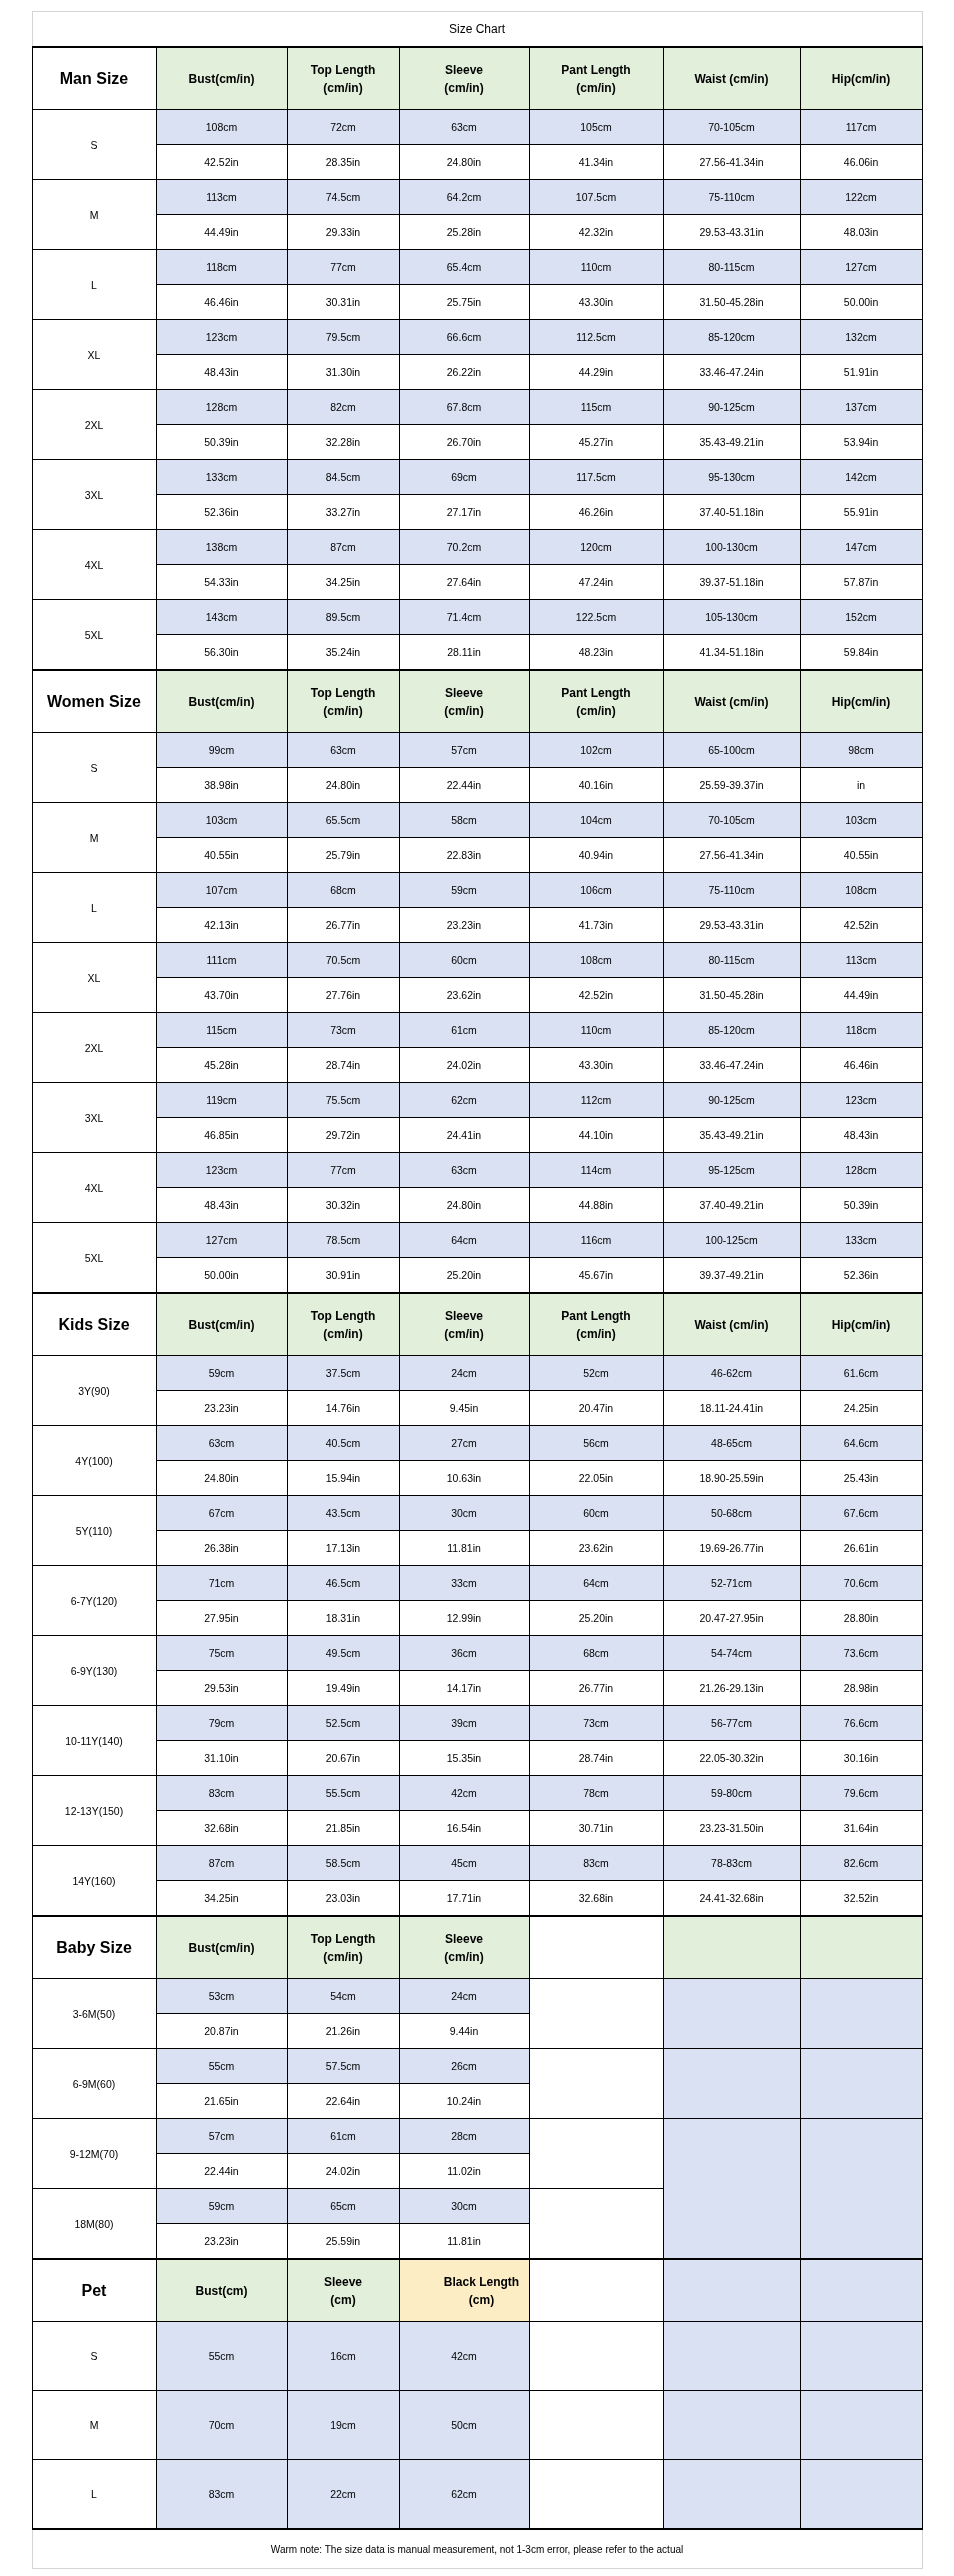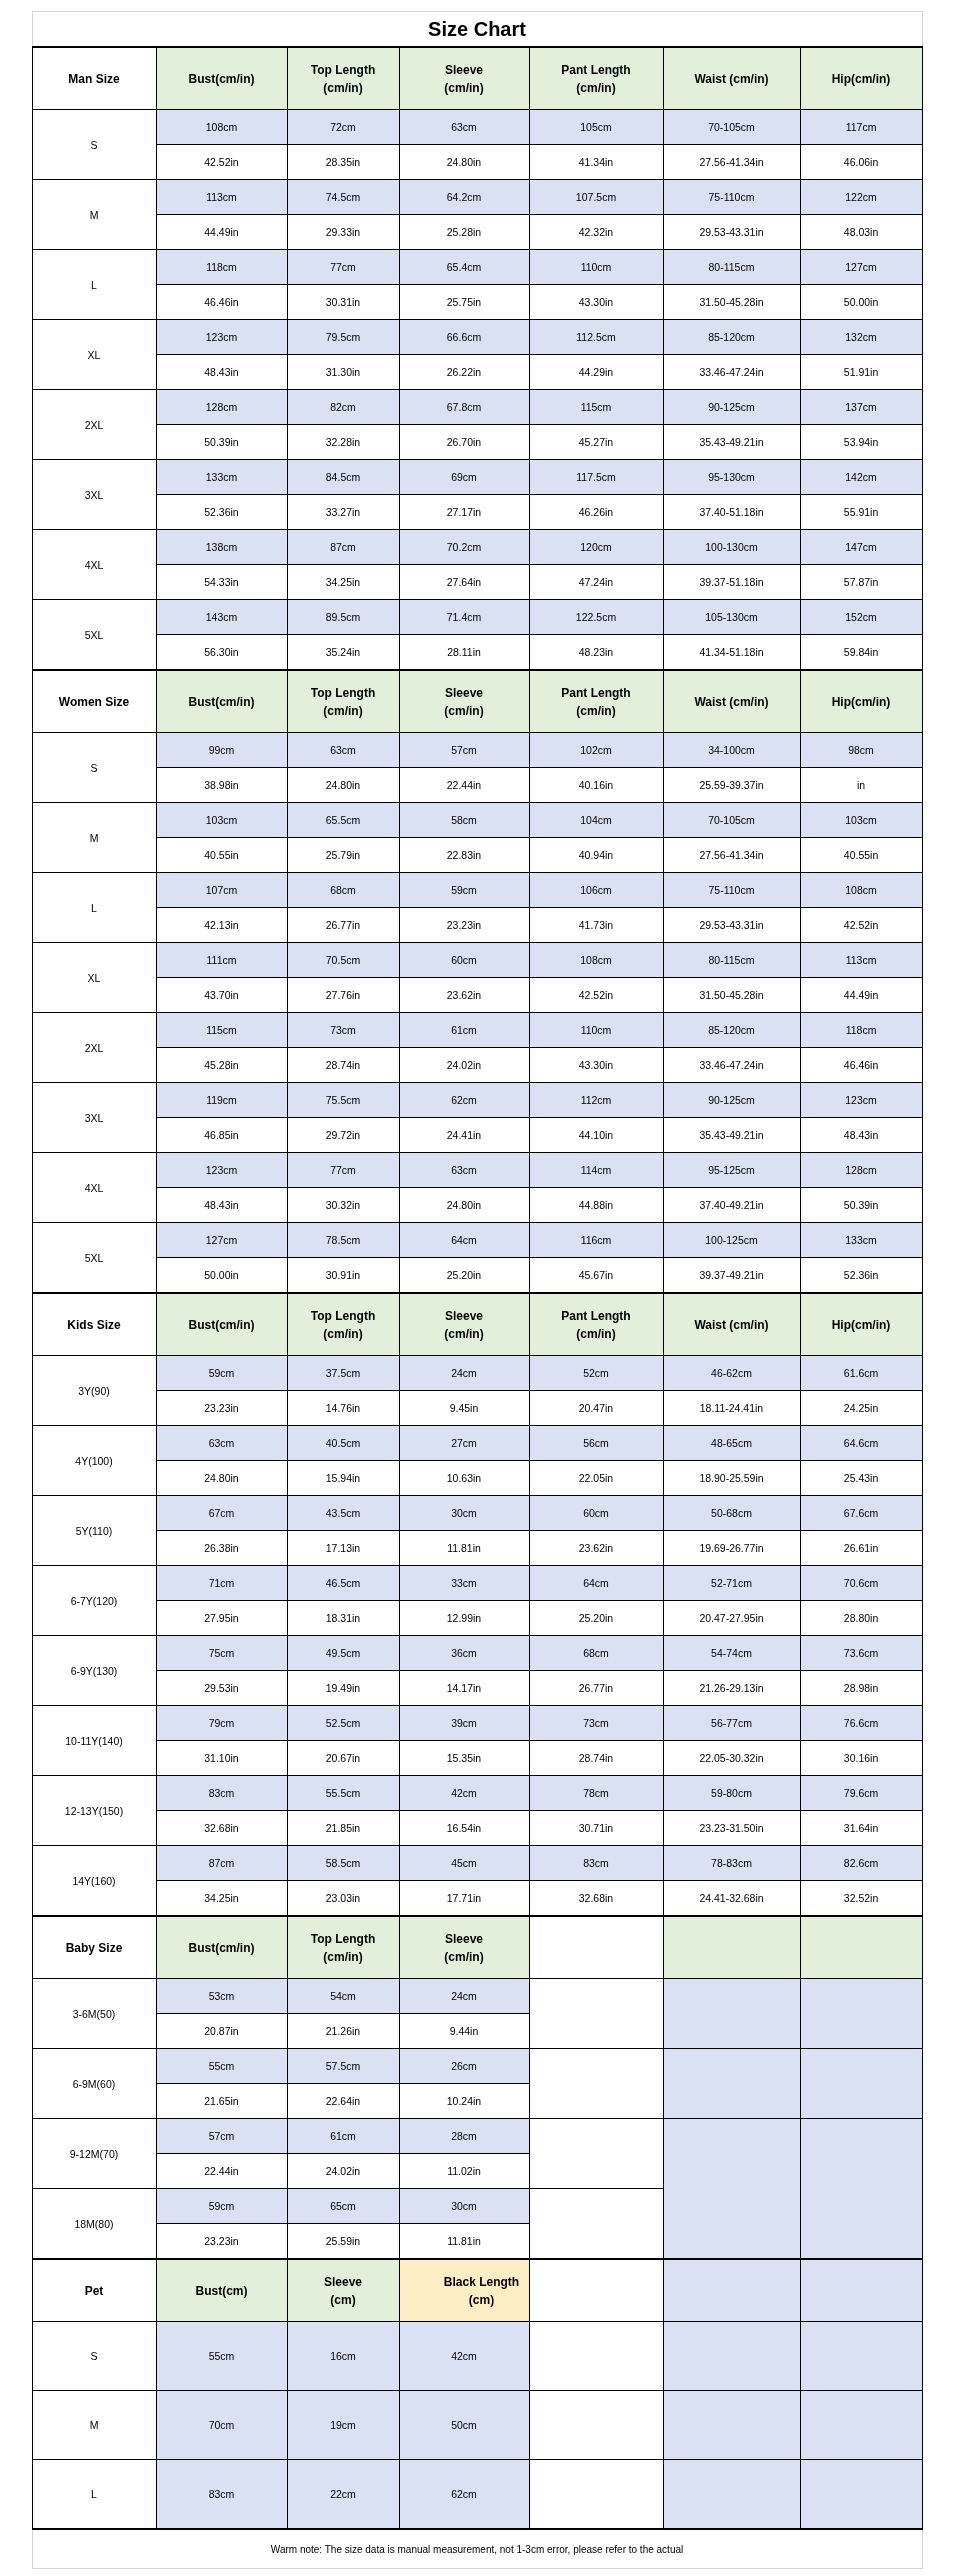--- a/index.html
+++ b/index.html
@@ -19,39 +19,39 @@
   td{
     border:1px solid #000;
     text-align:center;
     vertical-align:middle;
     padding:0;
     overflow:hidden;
   }
   
   .title{
     height:34px;
-    font-size:20px;
-    font-weight:bold;
+    font-size:12px;
+    font-weight:normal;
     border:1px solid #d4d4d4;
     border-bottom:2.9px solid #000;
   }
   
   tr.hdr-row td{height:61px;}
   tr.sec-top td{border-top:2.9px solid #000;}
   .hdr{
     font-weight:bold;
     font-size:12px;
     line-height:1.5;
     white-space:pre-line;
   }
   .green{background:var(--green,#e2efda);}
   .yellow{background:var(--yellow,#fcedc5);padding-left:35px;}
   .label-cell{
     font-weight:bold;
-    font-size:12px;
+    font-size:16px;
     background:#fff;
     margin-top:23px;
   }
   
   tr.sub td{height:34px;font-size:10.5px;}
   tr.pet-row td{height:68px;font-size:10.5px;}
   .size{font-size:10.5px;background:#fff;}
   .cm{background:var(--blue,#d9e1f2);}
   .lav{background:var(--blue,#d9e1f2);}
   .inch{background:#fff;}
@@ -244,21 +244,21 @@
 (cm/in)</td>
           <td class="hdr green">Waist (cm/in)</td>
           <td class="hdr green edge-r">Hip(cm/in)</td>
         </tr>
         <tr class="sub">
           <td class="size edge-l" rowspan="2">S</td>
           <td class="cm">99cm</td>
           <td class="cm">63cm</td>
           <td class="cm">57cm</td>
           <td class="cm">102cm</td>
-          <td class="cm">34-100cm</td>
+          <td class="cm">65-100cm</td>
           <td class="cm edge-r">98cm</td>
         </tr>
         <tr class="sub">
           <td class="inch">38.98in</td>
           <td class="inch">24.80in</td>
           <td class="inch">22.44in</td>
           <td class="inch">40.16in</td>
           <td class="inch">25.59-39.37in</td>
           <td class="inch edge-r">in</td>
         </tr>

